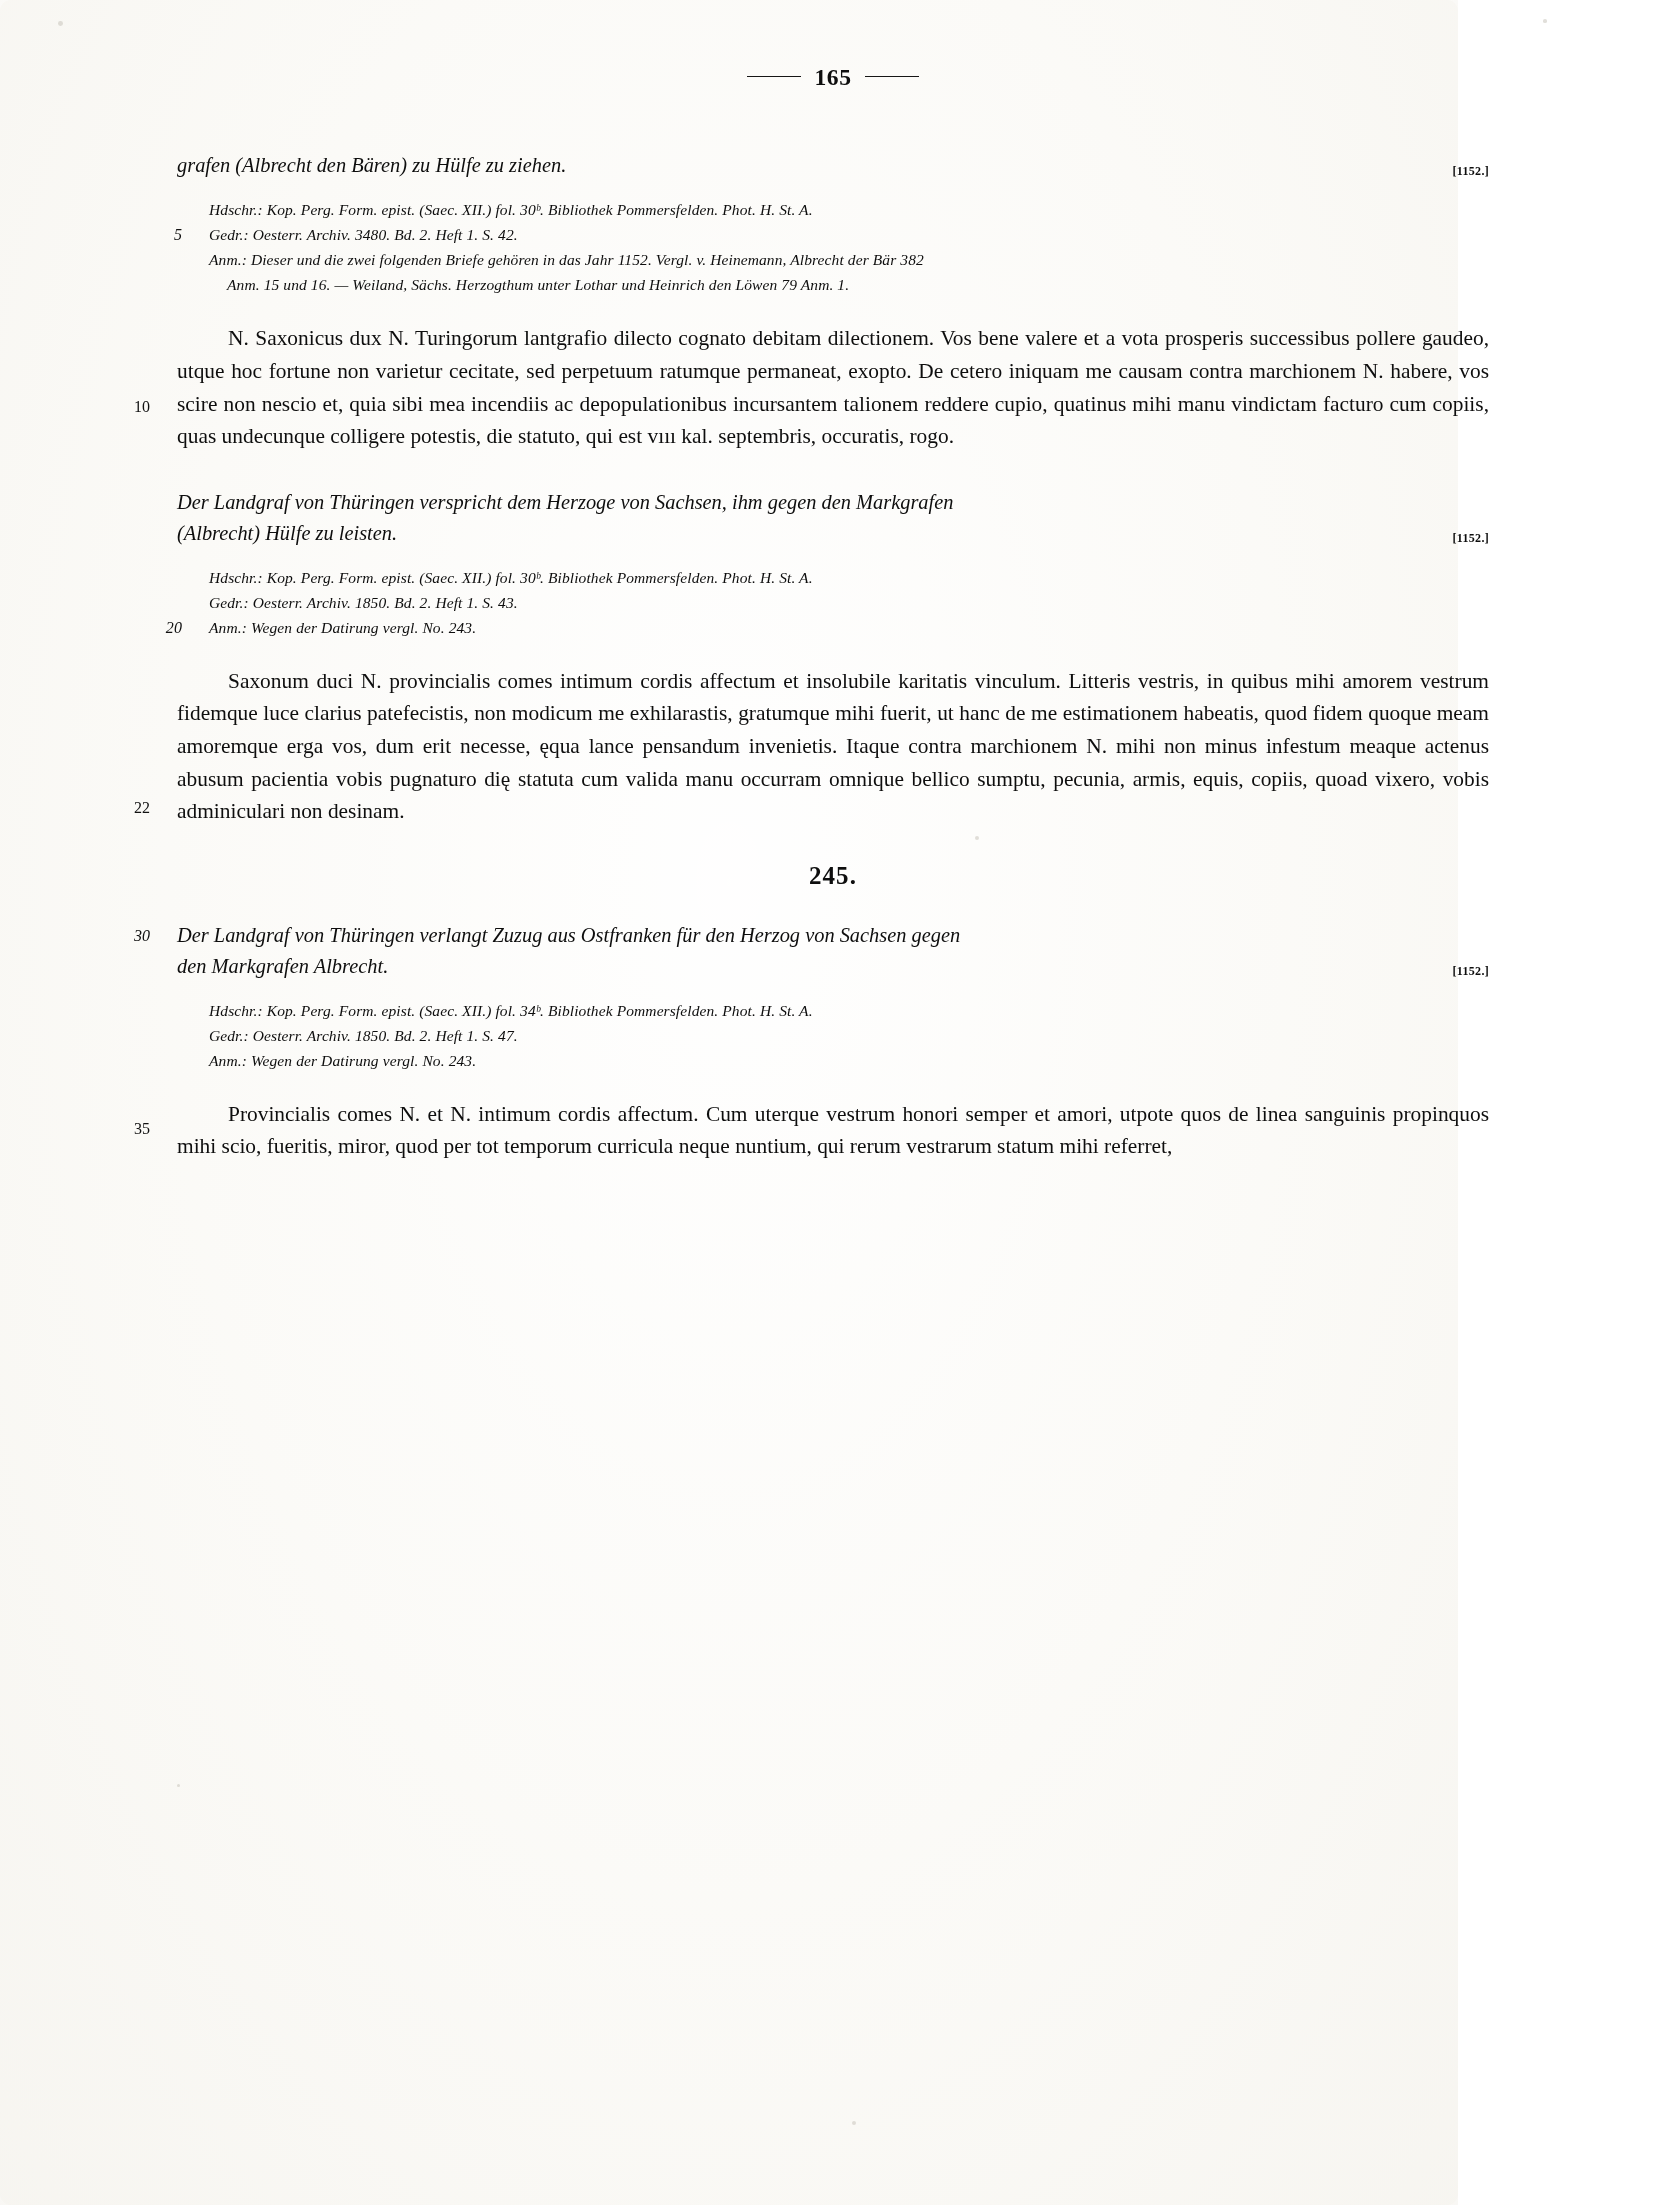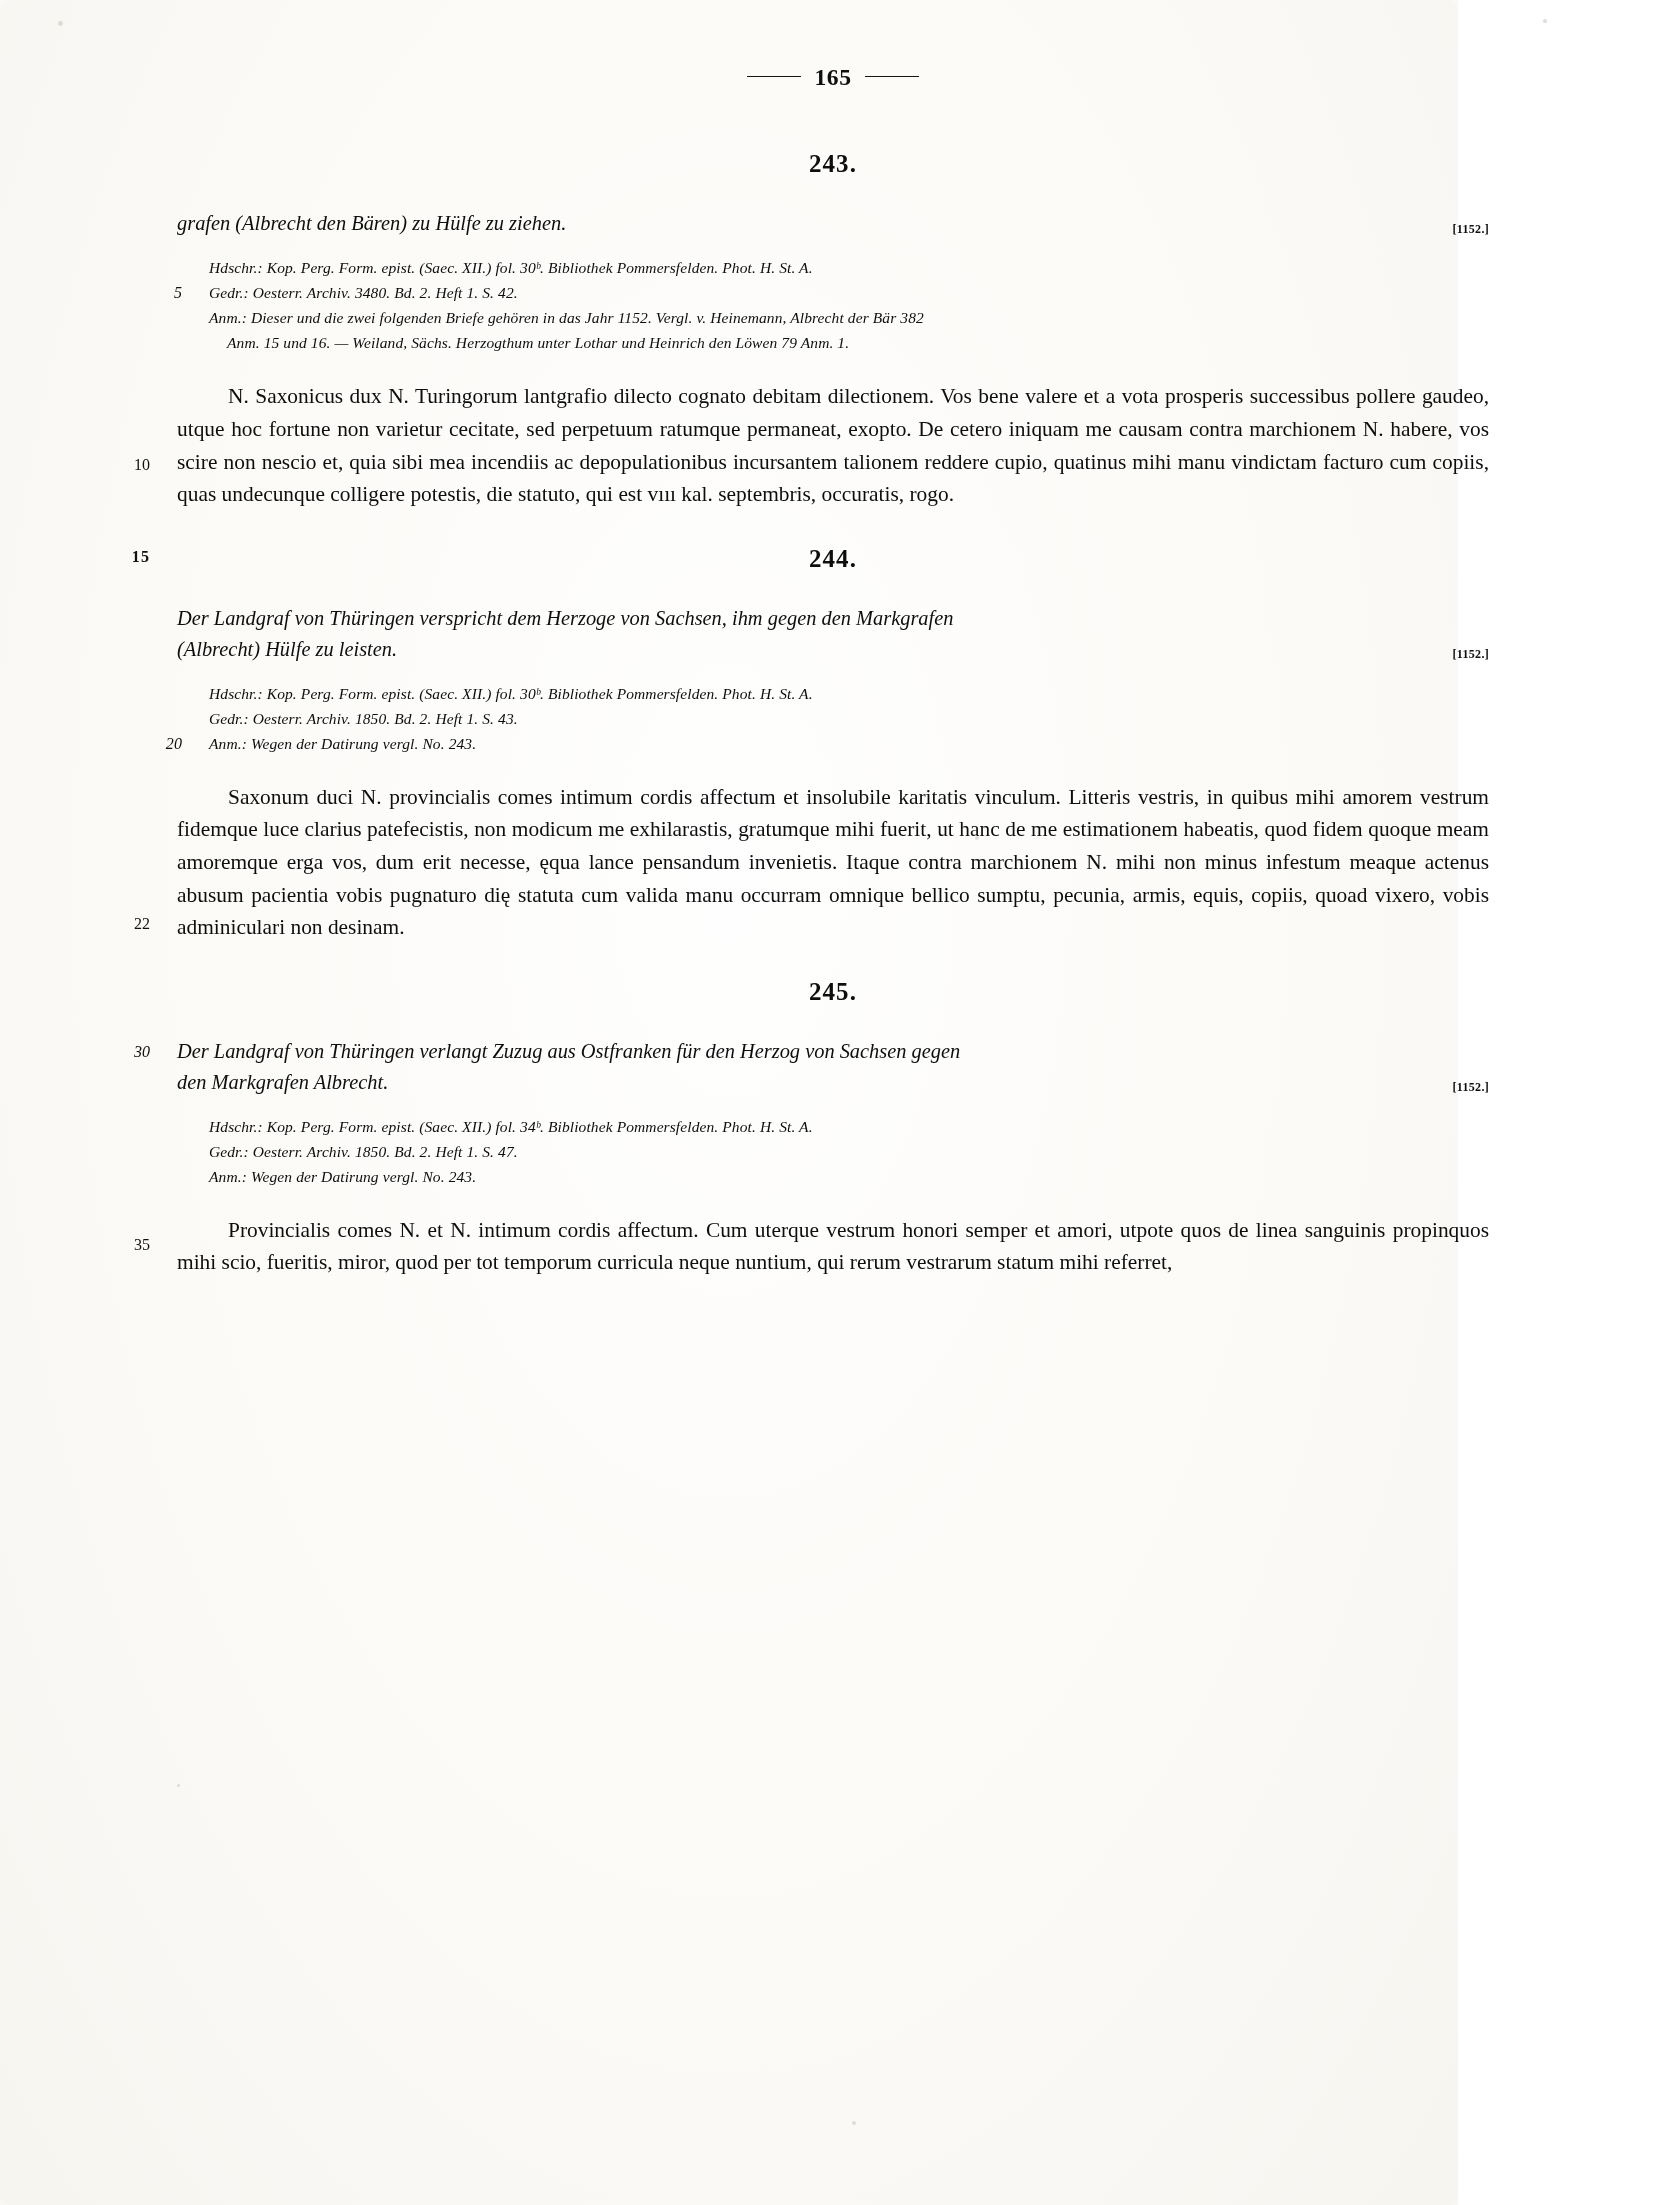--- a/index.html
+++ b/index.html
@@ -141,21 +141,20 @@
   <span class="speck" style="left:852px;top:2121px;width:4.3px;height:4.3px;"></span>
   <span class="speck" style="left:177px;top:1784px;width:3.2px;height:3.2px;"></span>
 
   <div class="content">
 
     <div class="pagehead">
       <span class="rule"></span><span>165</span><span class="rule"></span>
     </div>
 
     <div class="blk">
-      <div class="secnum">243.</div>
 
       <div class="regest">
         <span class="line2">
           <span>grafen (Albrecht den Bären) zu Hülfe zu ziehen.</span>
           <span class="daterange">[1152.]</span>
         </span>
       </div>
 
       <div class="appar">
         <div class="blk">
@@ -173,24 +172,20 @@
         </div>
       </div>
 
       <div class="maintext blk">
         <span class="lineno" style="top:73px;">10</span>
         <p>N. Saxonicus dux N. Turingorum lantgrafio dilecto cognato debitam dilectionem. Vos bene valere et a vota prosperis successibus pollere gaudeo, utque hoc fortune non varietur cecitate, sed perpetuum ratumque permaneat, exopto.  De cetero iniquam me causam contra marchionem N. habere, vos scire non nescio et, quia sibi mea incendiis ac depopulationibus incursantem talionem reddere cupio, quatinus mihi manu vindictam facturo cum copiis, quas undecunque colligere potestis, die statuto, qui est vııı kal. septembris, occuratis, rogo.</p>
       </div>
     </div>
 
     <div class="blk">
-      <div class="secnum blk">
-        <span class="lineno" style="top:3.2px;">15</span>
-        <span>244.</span>
-      </div>
 
       <div class="regest">
         <span>Der Landgraf von Thüringen verspricht dem Herzoge von Sachsen, ihm gegen den Markgrafen</span>
         <span class="line2">
           <span>(Albrecht) Hülfe zu leisten.</span>
           <span class="daterange">[1152.]</span>
         </span>
       </div>
 
       <div class="appar">

